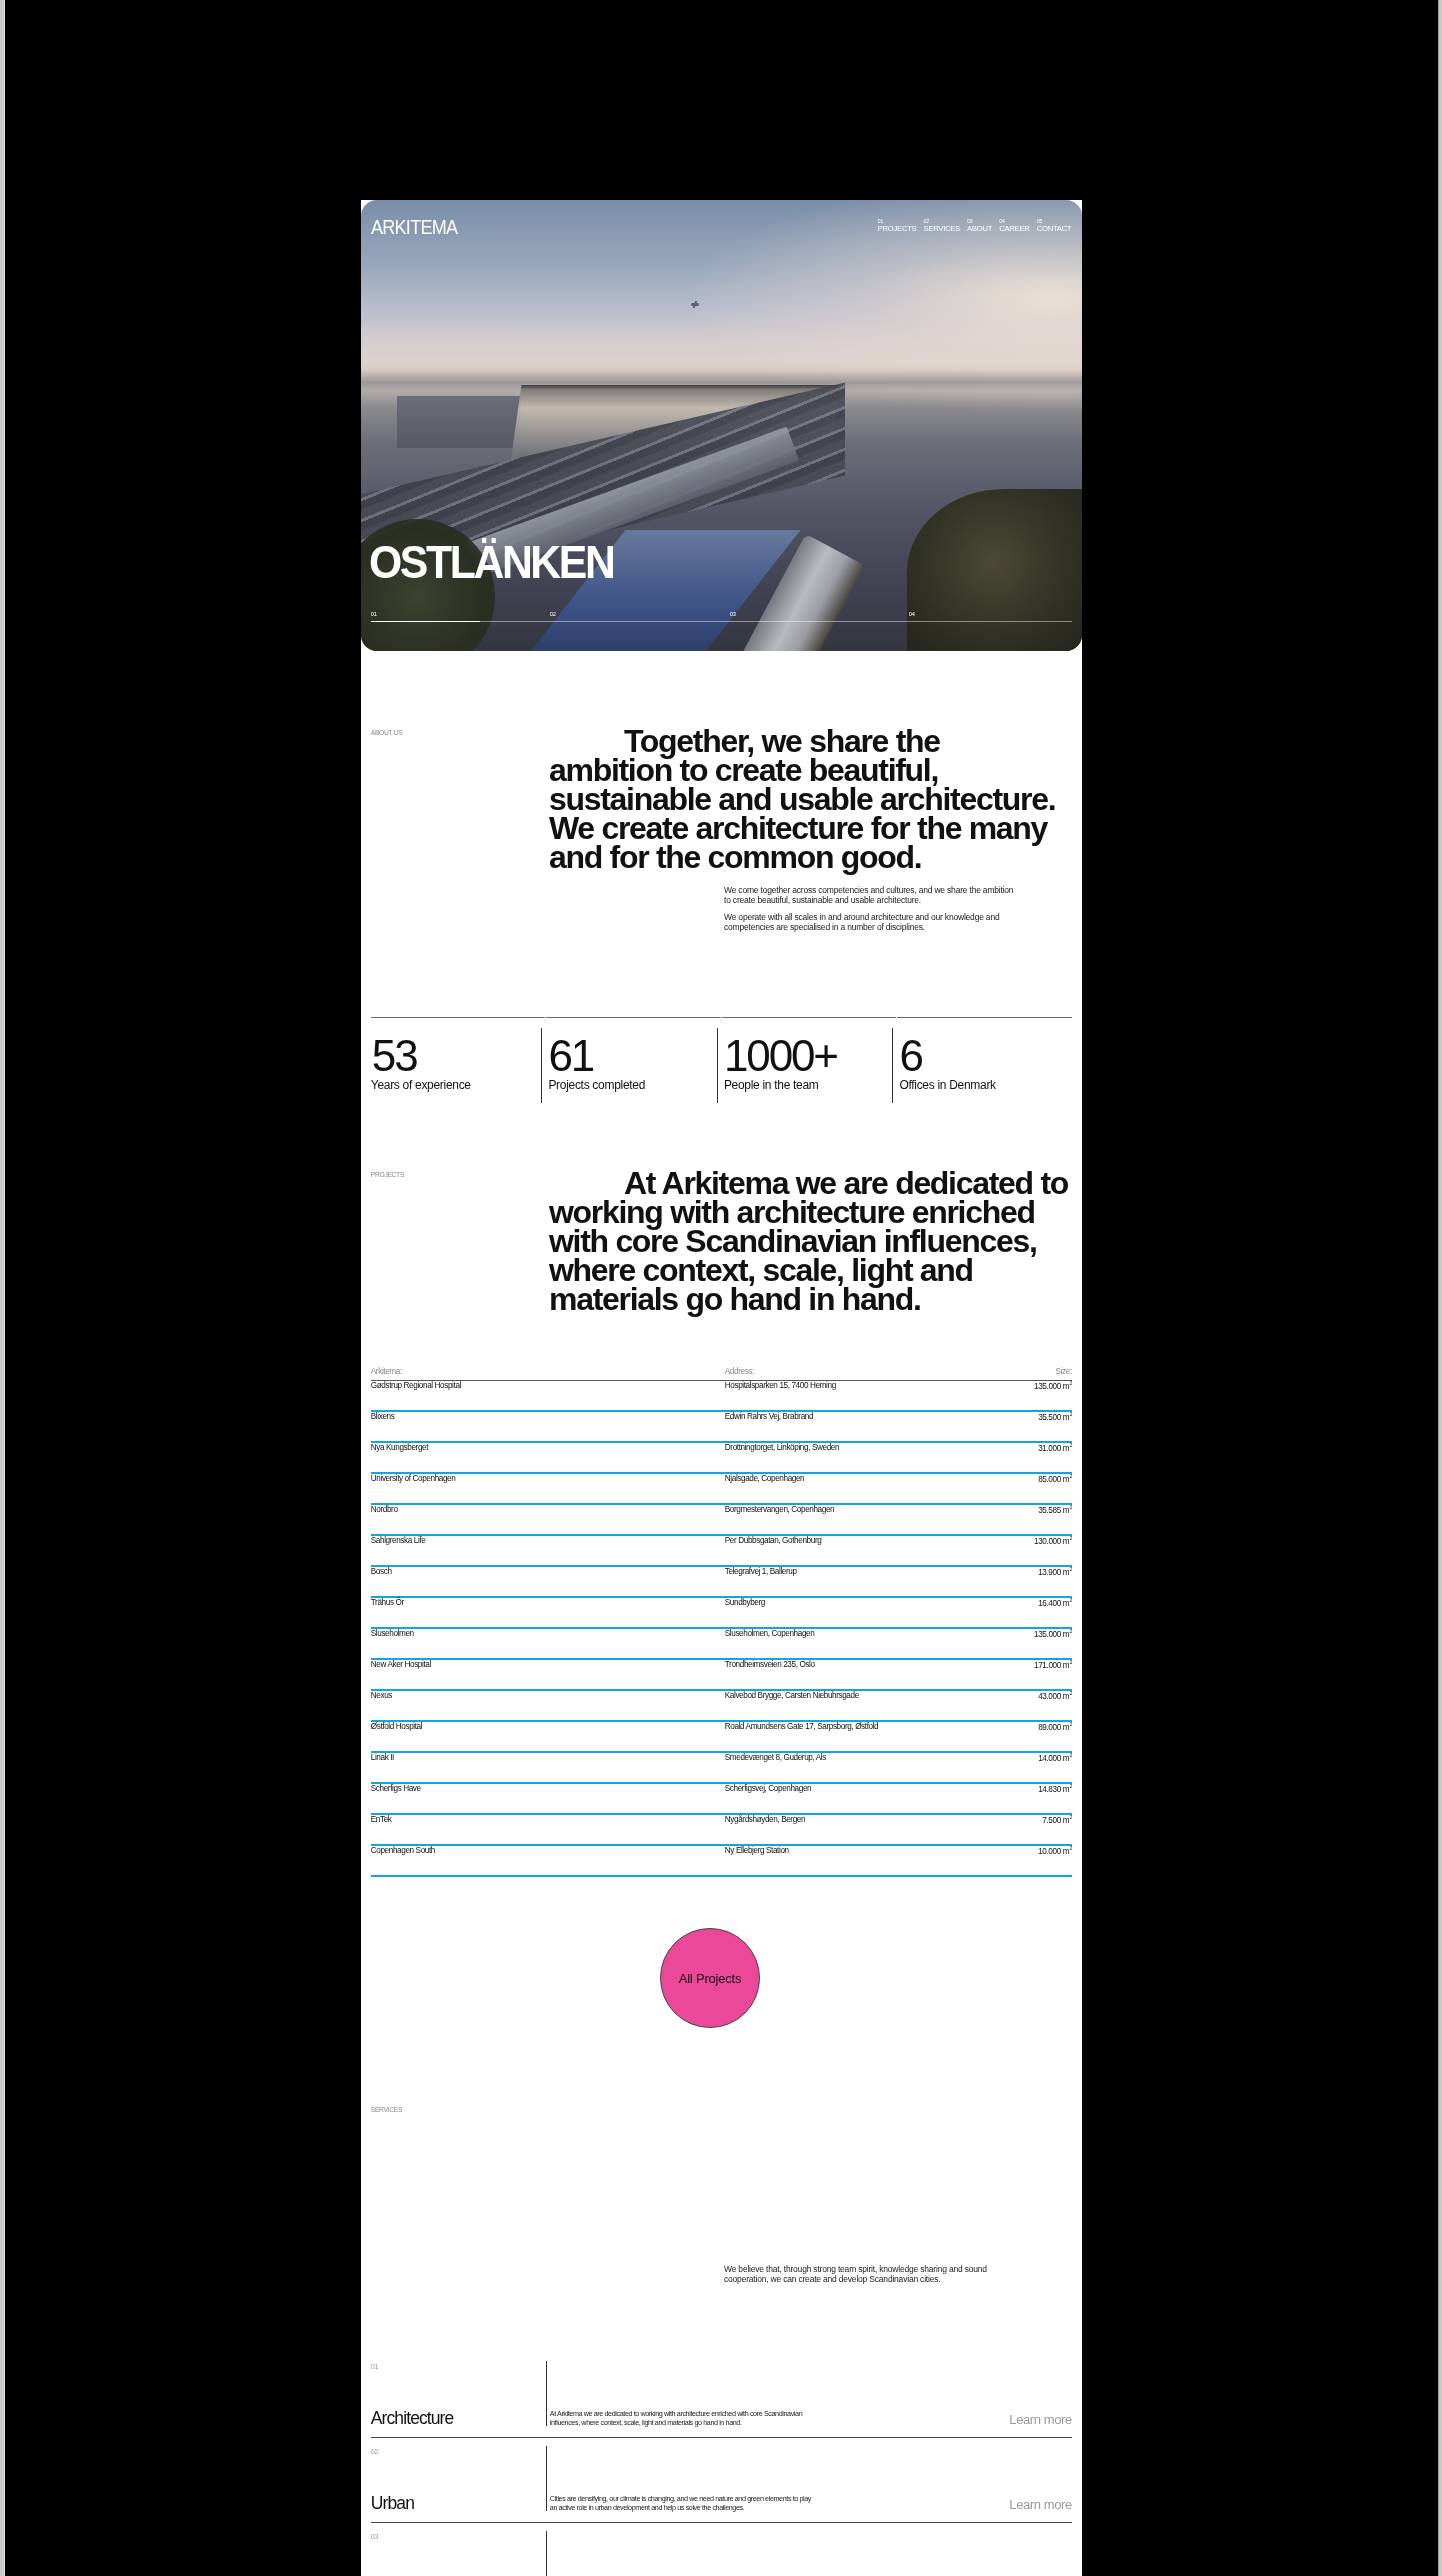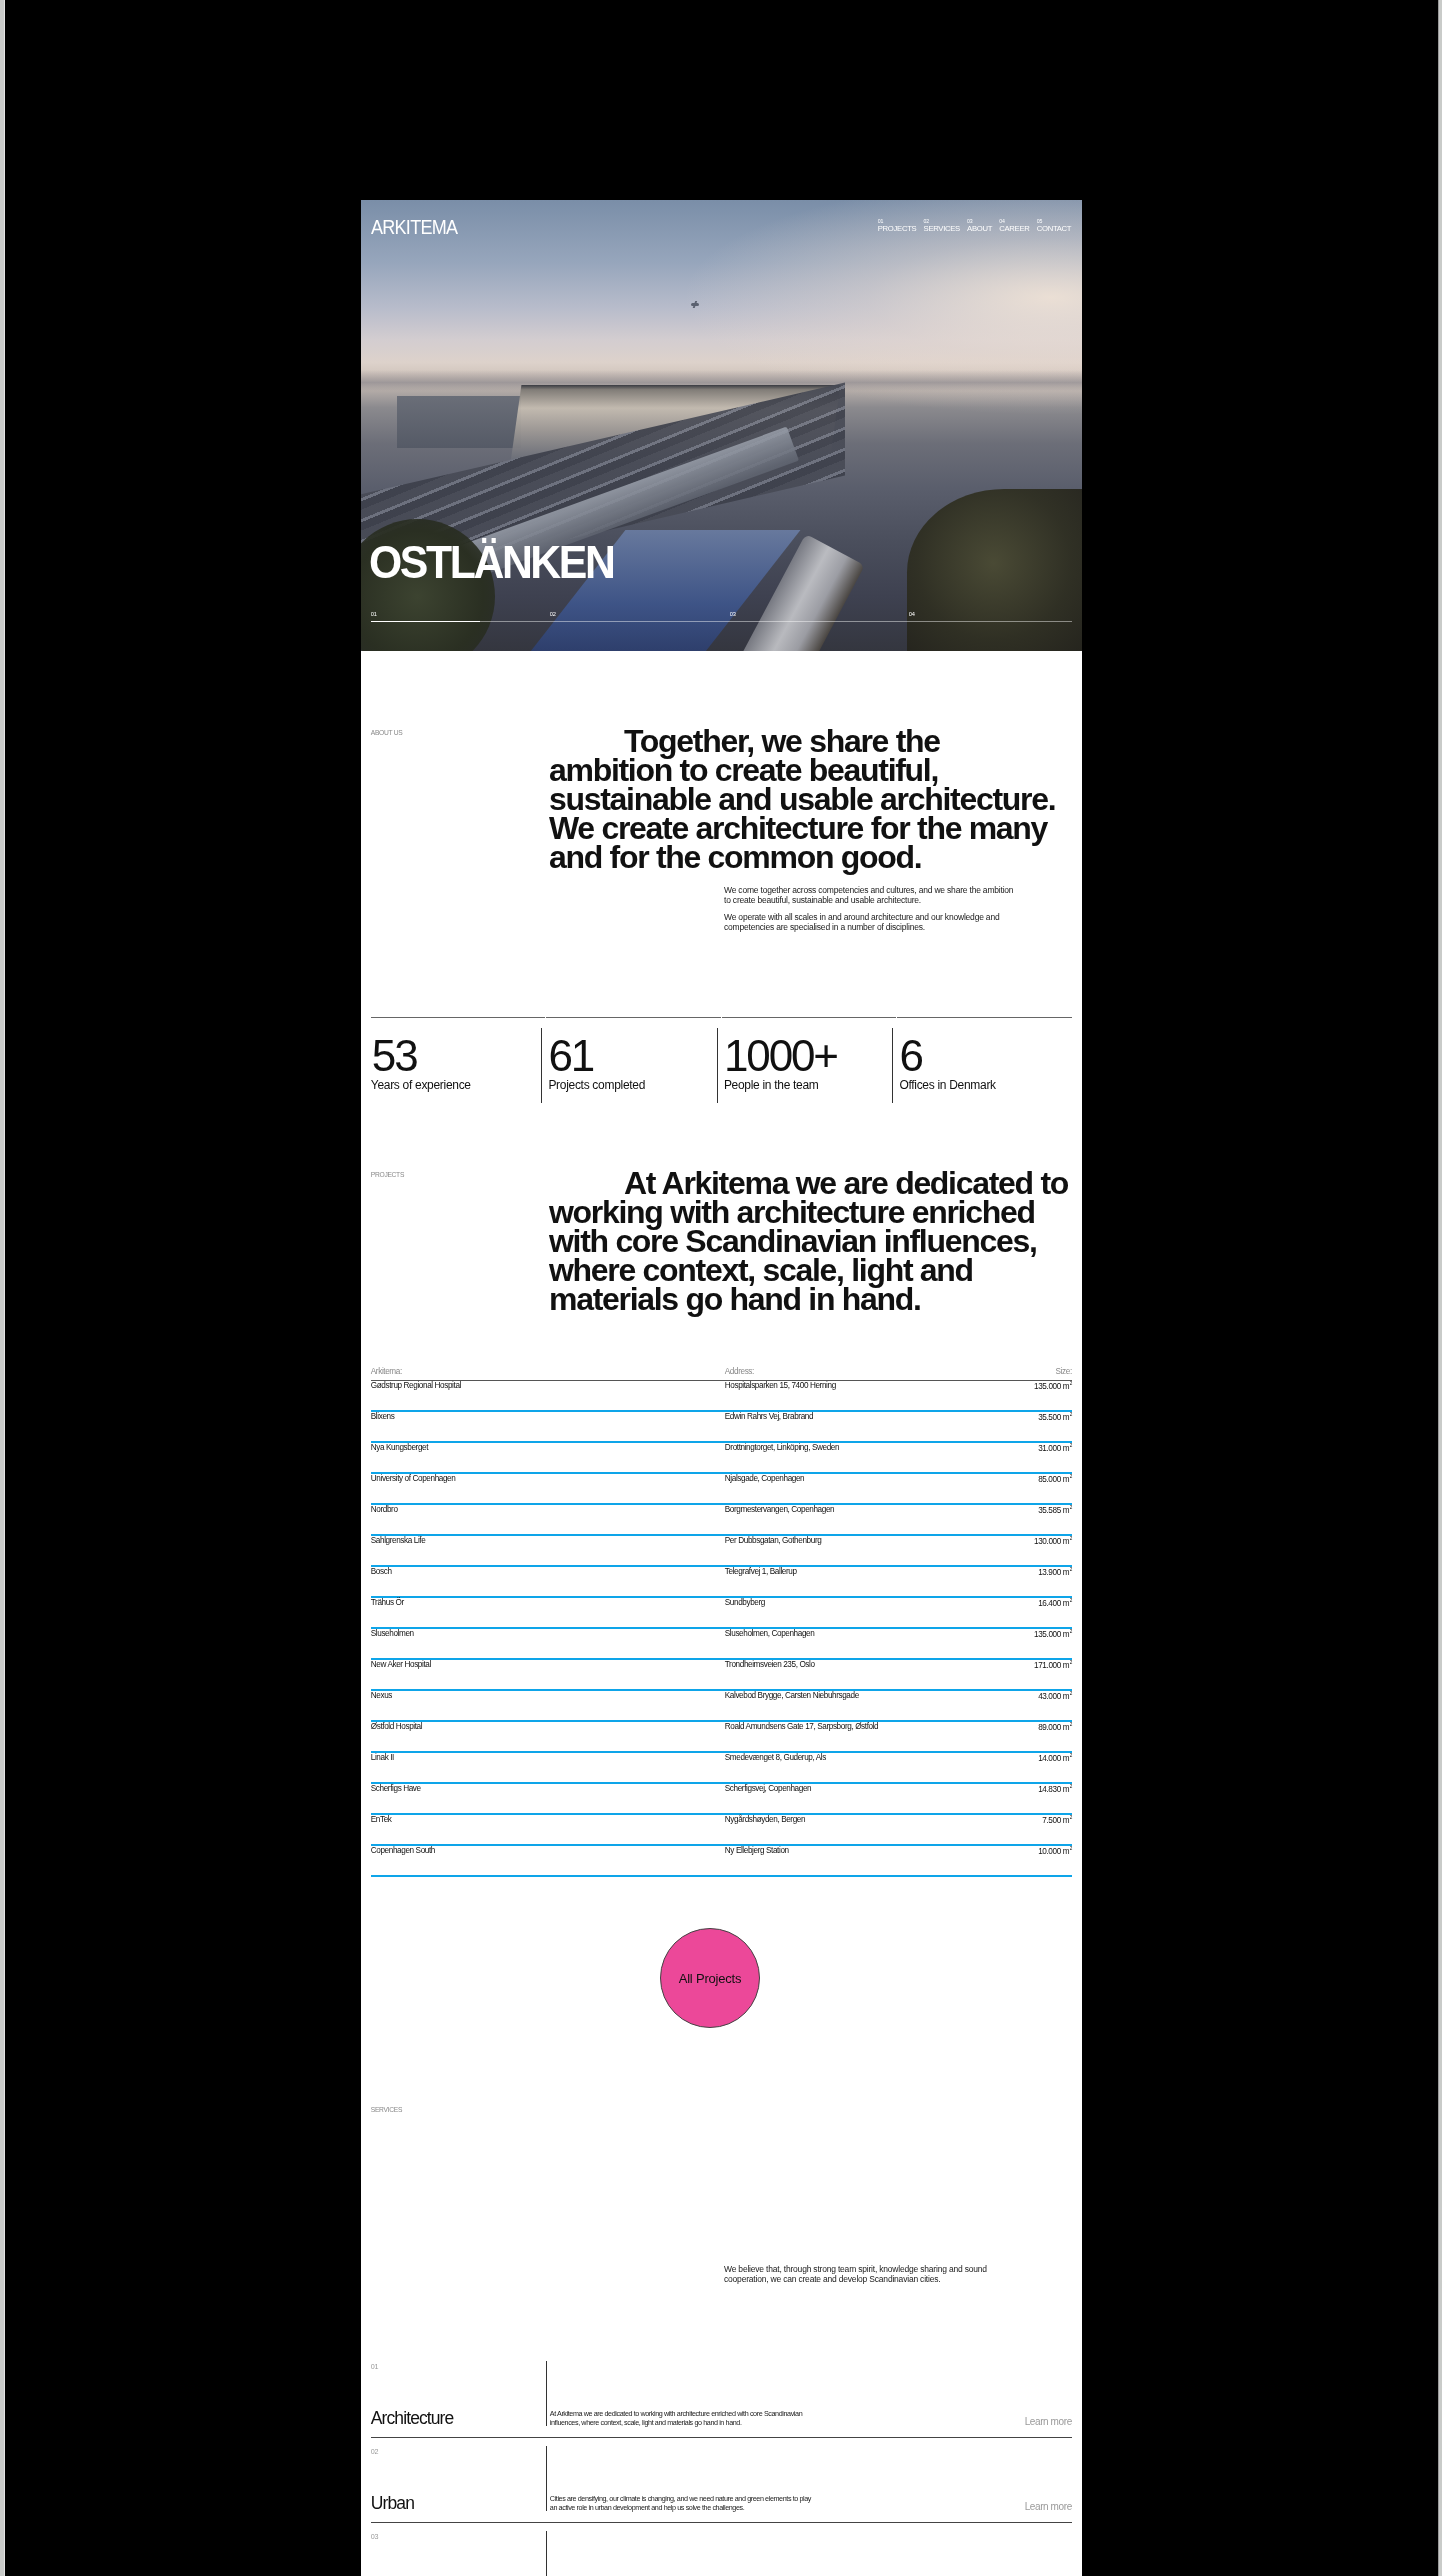--- a/index.html
+++ b/index.html
@@ -6,21 +6,21 @@
   html, body { width: 1443px; height: 2989px; background: #000; overflow: hidden; }
   body { position: relative; font-family: "Liberation Sans", sans-serif; color: #111; }
 
   .edge-left { position: absolute; left: 0; top: 0; width: 4.6px; height: 2989px; background: #c9cbc9; border-right: 0.5px solid #e4e4e4; }
   .edge-right { position: absolute; right: 0; top: 0; width: 4.6px; height: 2989px; background: #c9cbc9; border-left: 0.5px solid #9a9a9a; }
 
   .page { position: absolute; left: 361px; top: 200px; width: 721px; height: 2588px; background: #fff; overflow: hidden; }
 
   
   .hero { position: absolute; left: 0; top: 0; width: 721px; height: 451px; overflow: hidden;
-    background: linear-gradient(180deg, #7a8ea8 0%, #97a6bc 14%, #b8bccb 24%, #d3cdd0 31%, #ddd2cb 36%, #cbbfb6 40%, #8b8a8e 46%, #6c6e78 54%, #5a5e6c 64%, #4a4e5c 76%, #3e4150 88%, #34363f 100%); }
+    background: linear-gradient(180deg, #7a8ea8 0%, #97a6bc 14%, #b8bccb 24%, #d3cdd0 31%, #ddd2cb 36%, #cbbfb6 40%, #8b8a8e 46%, #6c6e78 54%, #5a5e6c 64%, #4a4e5c 76%, #3e4150 88%, #34363f 100%); border-radius: 16px; }
   .hero .sky-glow { position: absolute; right: -62px; top: 0; width: 464px; height: 216px;
     background: radial-gradient(ellipse at 80% 45%, rgba(245,230,215,0.85) 0%, rgba(235,220,210,0.4) 35%, rgba(255,255,255,0) 70%); }
   .hero .haze { position: absolute; left: 0; top: 170px; width: 721px; height: 20.6px;
     background: linear-gradient(180deg, rgba(150,145,150,0) 0%, rgba(130,128,136,0.6) 60%, rgba(120,120,130,0) 100%); }
   .hero .station { position: absolute; left: 155px; top: 185px; width: 319px; height: 77px;
     background: linear-gradient(180deg, #2d3038 0%, #7b7772 6%, #c8bfb3 30%, #9f9a96 60%, #676b76 100%); transform: skewX(-8deg); opacity: 0.9; }
   .hero .airport-bldg { position: absolute; left: 36px; top: 196px; width: 124px; height: 52px; background: linear-gradient(180deg,#6a6e78,#555a66); }
   .hero .tracks { position: absolute; left: -31px; top: 242px; width: 515px; height: 93px;
     background: repeating-linear-gradient(170deg, #474a55 0 9.3px, #6f7380 9.3px 12.4px, #3c3f4a 12.4px 20.6px); transform: skewY(-13deg); opacity: 0.9; }
   .hero .train { position: absolute; left: 72px; top: 289px; width: 371px; height: 36px;
@@ -74,21 +74,21 @@
 
   .all-projects { position: absolute; left: 299px; top: 1728px; width: 100px; height: 100px; border: 0.8px solid #444; border-radius: 50%; display: flex; align-items: center; justify-content: center; font-size: 13px; letter-spacing: -0.2px; color: #111; cursor: pointer; background: #ec4899; }
 
   
   .services { position: absolute; left: 9.8px; top: 2153px; width: 701px; }
   .svc { position: relative; height: 85px; border-bottom: 1px solid #444; cursor: pointer; }
   .svc-num { position: absolute; left: 0; top: 8.8px; font-size: 7.2px; color: #999; letter-spacing: -0.3px; }
   .svc-title { position: absolute; left: 0; top: 57px; font-size: 17.5px; letter-spacing: -0.9px; color: #111; line-height: 1; }
   .svc-divider { position: absolute; left: 175px; top: 8.2px; width: 0.5px; height: 65px; background: #333; }
   .svc-desc { position: absolute; left: 179px; bottom: 10.3px; width: 268px; font-size: 7.2px; line-height: 9px; letter-spacing: -0.4px; color: #1a1a1a; }
-  .svc-learn { position: absolute; right: 0; bottom: 10.3px; font-size: 10px; color: #9a9a9a; letter-spacing: -0.4px; }
+  .svc-learn { position: absolute; right: 0; bottom: 10.3px; font-size: 13px; color: #9a9a9a; letter-spacing: -0.4px; }
 </style>
 </head>
 <body>
 
 <div class="edge-left"></div>
 <div class="edge-right"></div>
 
 <main class="page">
 
   <section class="hero">

